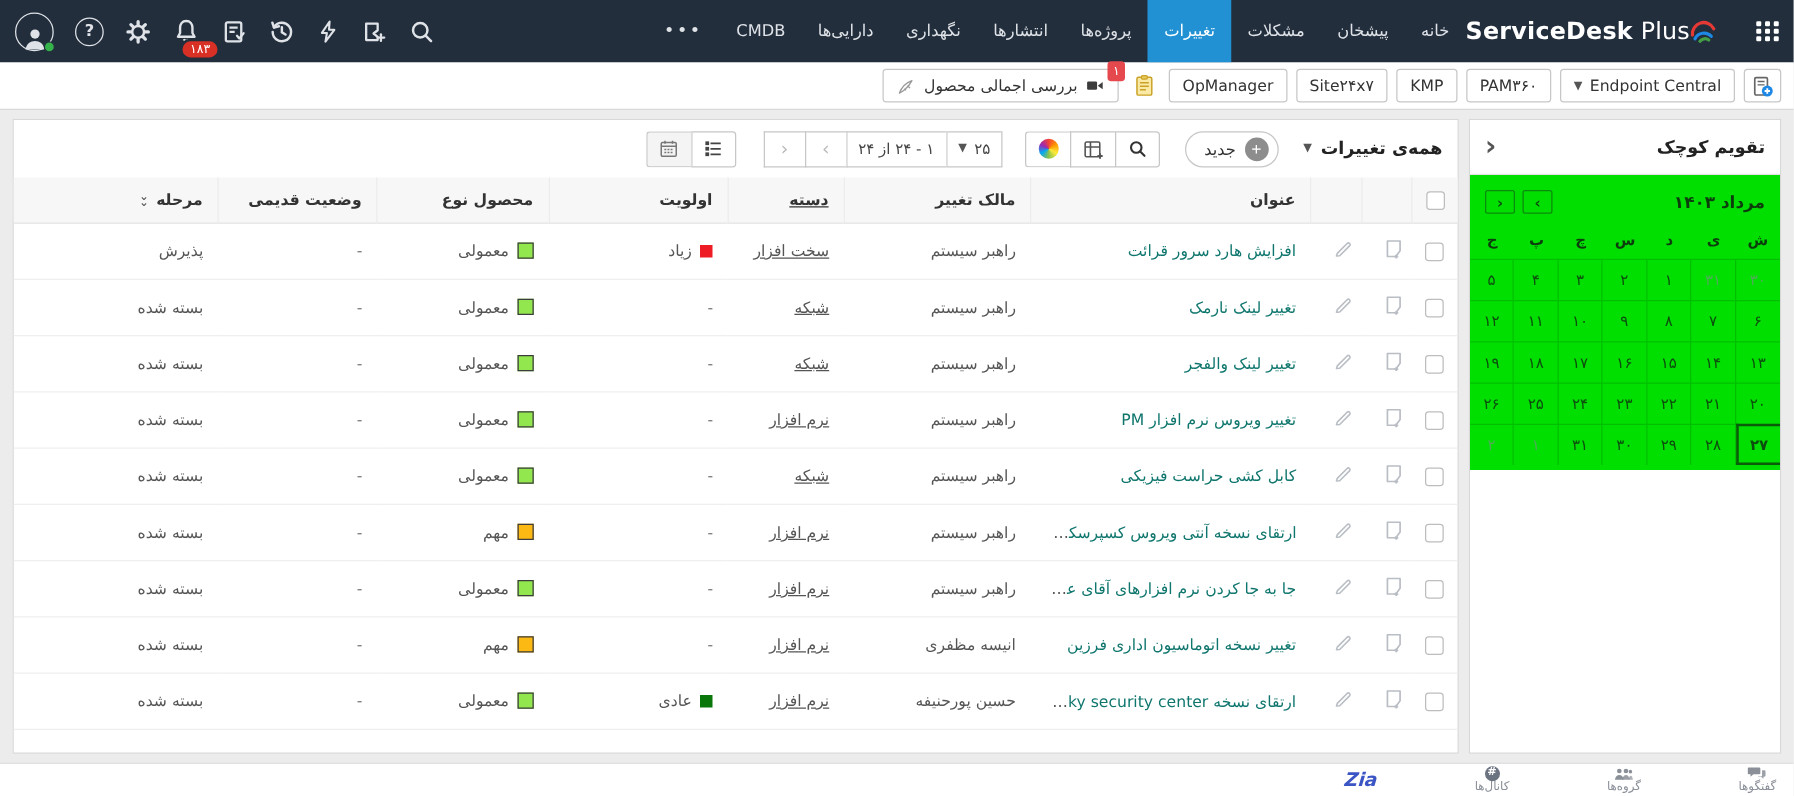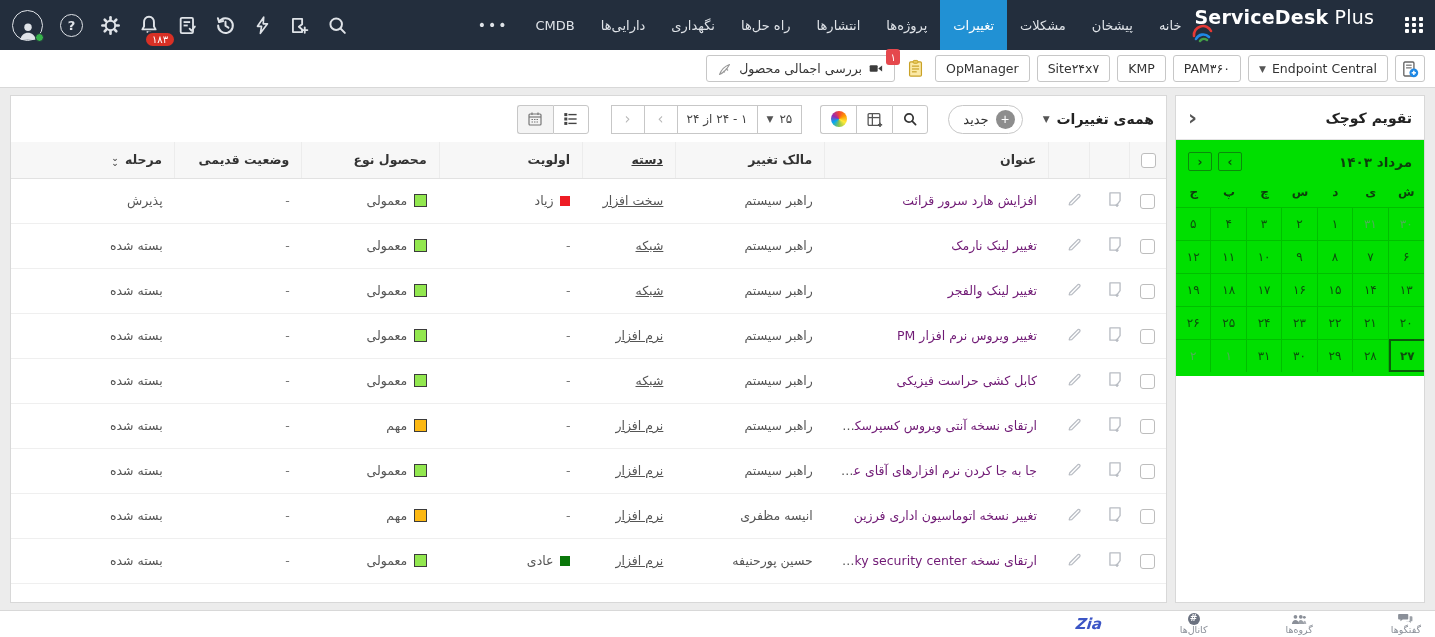--- a/index.html
+++ b/index.html
@@ -11,21 +11,21 @@
   }
   svg { display:block; }
 
   
   .navbar {
     height:50px; background:#232e3d; display:flex; align-items:center;
     padding:0 12px; flex-shrink:0; color:#e6e9ee;
   }
   .app-grid { display:grid; grid-template-columns:repeat(3,5px); gap:2px; cursor:pointer; margin-inline-end:12px;}
   .app-grid i { width:4px; height:4px; background:#fff; border-radius:1px; }
-  .brand { direction:ltr; display:flex; align-items:flex-start; gap:2px; margin-inline-end:18px; cursor:pointer;flex-direction:column;}
+  .brand { direction:ltr; display:flex; align-items:flex-end; gap:2px; margin-inline-end:18px; cursor:pointer;}
   .brand-text { color:#fff; font-size:19px; letter-spacing:.2px; }
   .brand-text b { font-weight:bold; }
   .brand-swoosh { margin-left:-4px; margin-top:-10px; }
   .nav-menu { display:flex; height:50px; align-items:stretch; }
   .nav-item { display:flex; align-items:center; padding:0 13px; font-size:13px; color:#dfe3e8; cursor:pointer; white-space:nowrap;}
   .nav-item.active { background:#2191d4; color:#fff; }
   .nav-more { padding:0 14px; font-size:14px; letter-spacing:2px; cursor:pointer; color:#dfe3e8;}
   .nav-spacer { flex:1; }
   .nav-icons { display:flex; align-items:center; gap:17px; }
   .nicon { position:relative; cursor:pointer; color:#dfe3e8; display:flex; align-items:center; }
@@ -106,21 +106,21 @@
   .grid-table { width:100%; border-collapse:collapse; table-layout:fixed; }
   .grid-table th { background:#f7f7f7; border-bottom:1px solid #e2e2e2; border-inline-start:1px solid #ececec;
     height:36px; font-size:12.5px; color:#333; text-align:right; padding:0 12px; font-weight:bold; white-space:nowrap;}
   .grid-table th:first-child { border-inline-start:none; }
   .grid-table td { height:45px; border-bottom:1px solid #efefef; padding:0 12px; font-size:12.5px;
     color:#555; text-align:right; overflow:hidden; white-space:nowrap; text-overflow:ellipsis;}
   .c-check { width:36px; text-align:center !important; padding:0 !important;}
   .c-icon  { width:40px; padding:0 6px !important; }
   .c-title { width:222px; } .c-owner { width:148px; } .c-cat { width:92px;text-decoration:underline; }
   .c-pri { width:142px; } .c-type { width:136px; } .c-old { width:126px; } .c-stage { width:162px; }
-  .title-link { color:#701a75; cursor:pointer; }
+  .title-link { color:#0f766e; cursor:pointer; }
   .cb { appearance:none; width:15px; height:15px; border:1px solid #bdbdbd; border-radius:3px; background:#fff; cursor:pointer; vertical-align:middle;}
   .row-icon { color:#b9bdc4; cursor:pointer; display:inline-flex; }
   .swatch { display:inline-block; width:13px; height:13px; vertical-align:-2px; margin-inline-end:7px; }
   .swatch.bordered { border:1px solid #3c3c3c; }
   .swatch.small { width:10px; height:10px; vertical-align:-1px;}
   .sort-ind { display:inline-flex; flex-direction:column; margin-inline-start:6px; color:#555;
     font-size:9px; line-height:5px; vertical-align:middle;}
   .dash { color:#777; }
 
   
@@ -156,21 +156,20 @@
       <path d="M10 21 A5 5 0 0 1 17 20" stroke="#43a047" stroke-width="2.6" stroke-linecap="round"></path>
     </svg>
   </div>
   <nav class="nav-menu" id="navMenu">
       <div class="nav-item">خانه</div>
       <div class="nav-item">پیشخان</div>
       <div class="nav-item">مشکلات</div>
       <div class="nav-item active">تغییرات</div>
       <div class="nav-item">پروژه‌ها</div>
       <div class="nav-item">انتشارها</div>
-      <div class="nav-item">راه حل‌ها</div>
       <div class="nav-item">نگهداری</div>
       <div class="nav-item">دارایی‌ها</div>
       <div class="nav-item">CMDB</div>
     </nav>
   <div class="nav-more">•••</div>
   <div class="nav-spacer"></div>
   <div class="nav-icons">
     <span class="nicon">
       <svg width="21" height="21" viewBox="0 0 16 16" fill="none" stroke="currentColor" stroke-width="1.5">
         <circle cx="7" cy="7" r="4.4"></circle>

